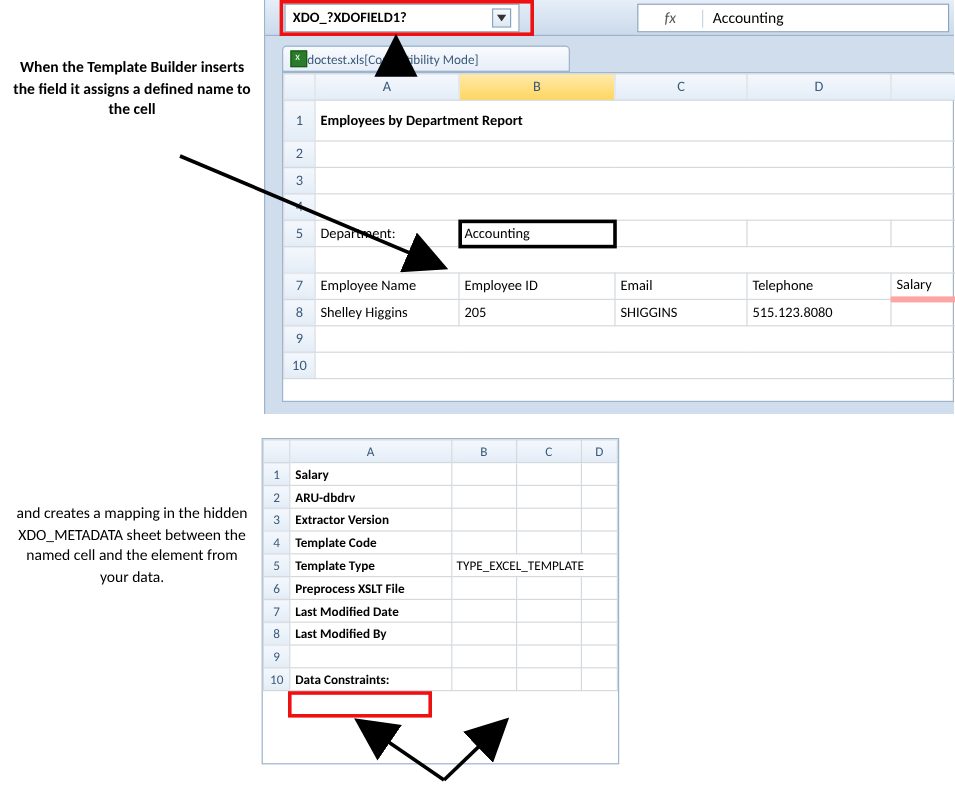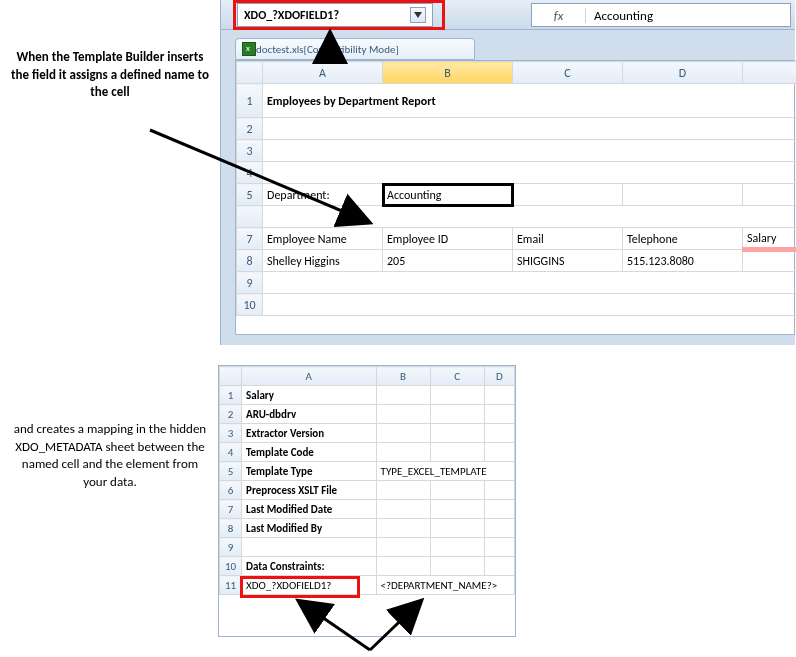--- a/index.html
+++ b/index.html
@@ -274,25 +274,20 @@
           <td></td>
           <td></td>
         </tr>
     <tr>
           <td class="rowhd">10</td>
           <td style="font-weight:bold">Data Constraints:</td>
           <td></td>
           <td></td>
           <td></td>
         </tr>
-    <tr>
-          <td class="rowhd">11</td>
-          <td>XDO_?XDOFIELD1?</td>
-          <td colspan="3">&lt;?DEPARTMENT_NAME?&gt;</td>
-        </tr>
   </tbody>
     </table>
   <div class="red-box2" style="left:21px;top:210px;width:120px;height:22px"></div>
 </div>
 
 <svg class="overlay" width="796" height="657">
   <defs>
     <marker id="ah" markerWidth="12" markerHeight="12" refX="10" refY="6" orient="auto">
       <path d="M0,0 L12,6 L0,12 Z" fill="#000"></path>
     </marker>

